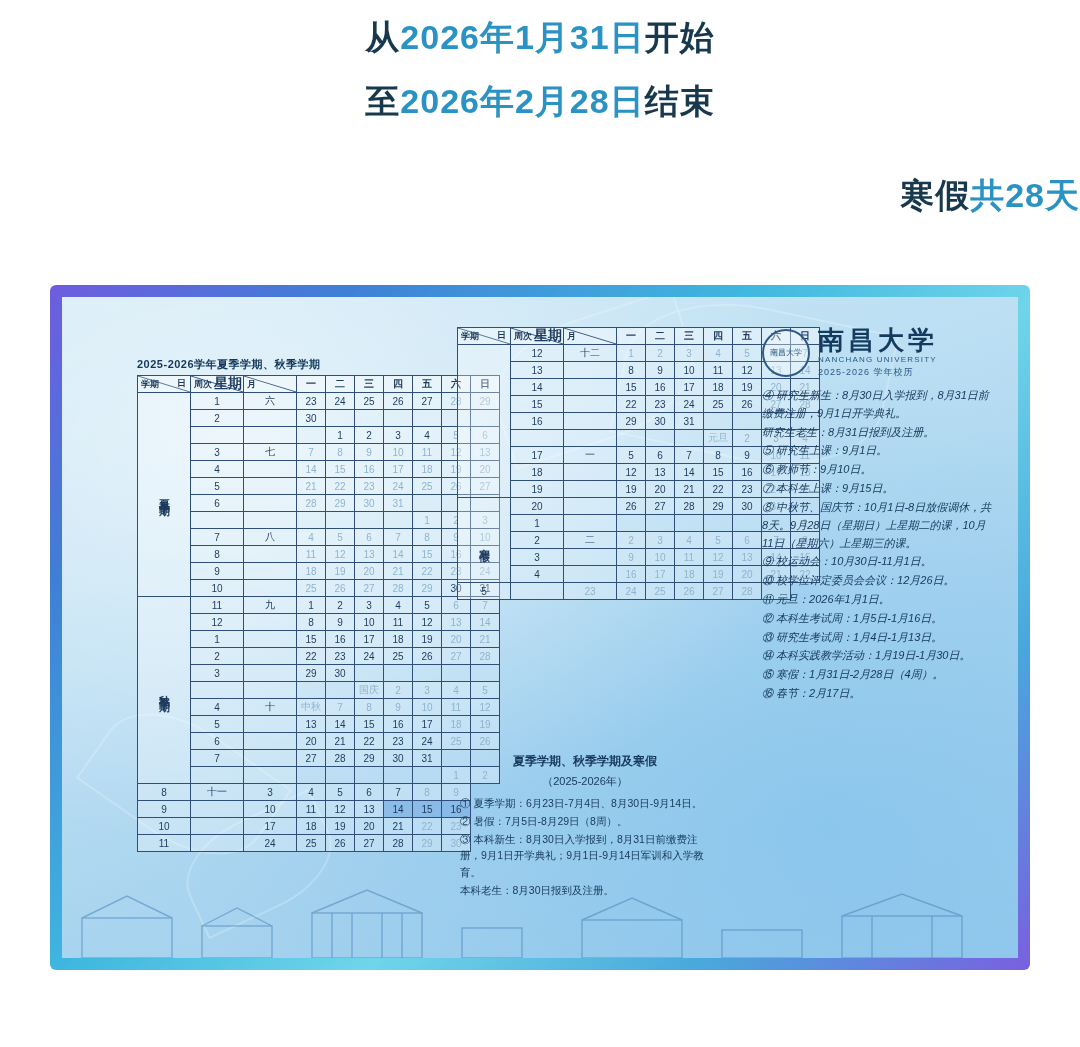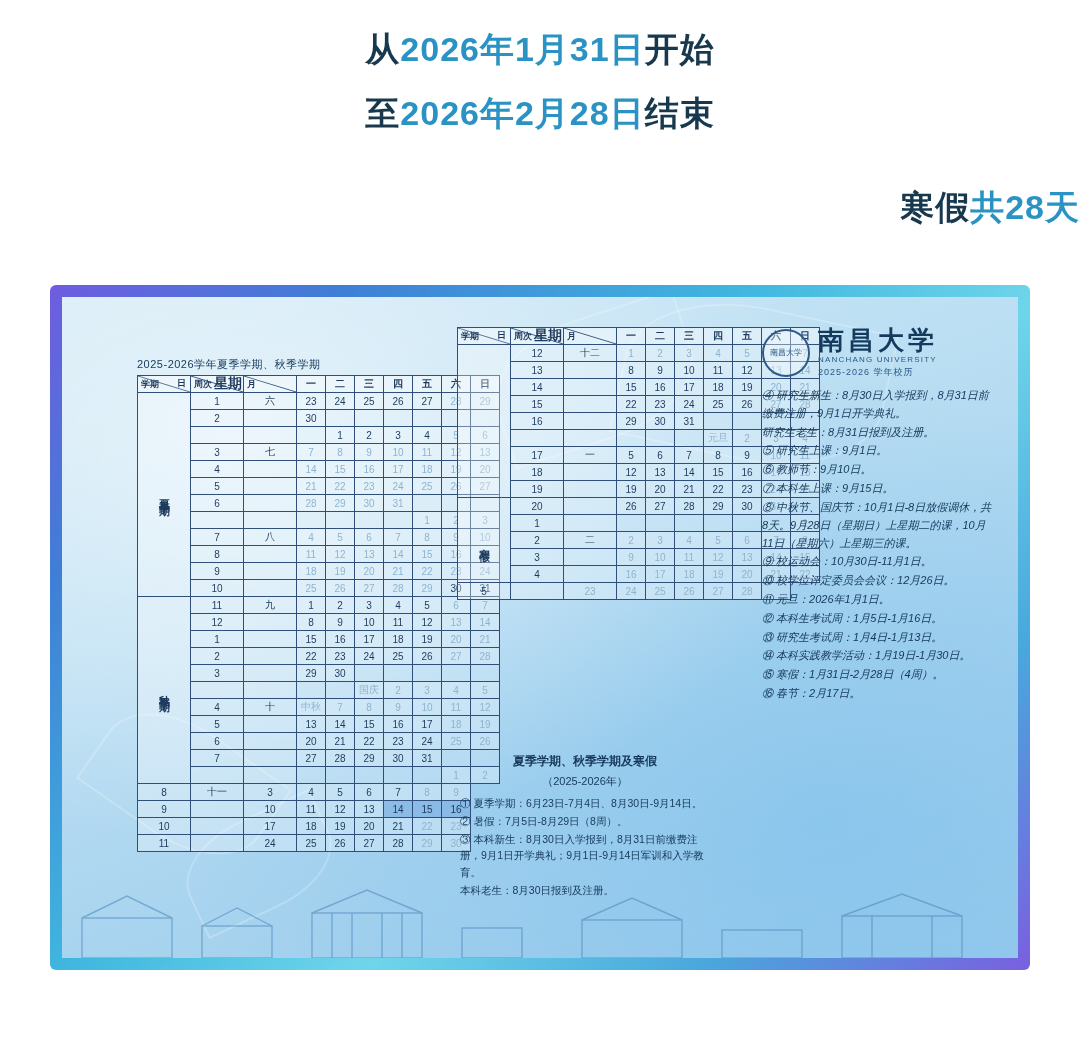--- a/index.html
+++ b/index.html
@@ -12,21 +12,21 @@
   }
   .page {
     position: relative;
     width: 1080px;
     height: 1047px;
     overflow: hidden;
     background: #ffffff;
   }
   
   .headline {
-    padding-top: 22px;
+    padding-top: 10px;
     text-align: center;
   }
   .headline .line {
     font-size: 34px;
     font-weight: bold;
     letter-spacing: 1px;
     color: #1f4f6b;
     line-height: 1.0;
     margin: 0 0 30px 0;
     white-space: nowrap;
@@ -115,21 +115,21 @@
     left: 75px;
     top: 60px;
   }
   .right-table {
     position: absolute;
     left: 395px;
     top: 30px;
   }
   .tbl-title {
     font-size: 11px;
-    font-weight: normal;
+    font-weight: bold;
     color: #12375a;
     margin-bottom: 3px;
     letter-spacing: .5px;
   }
   .corner {
     position: relative;
     width: 52px;
     background: rgba(255,255,255,0.42) !important;
     height: 32px;
   }

